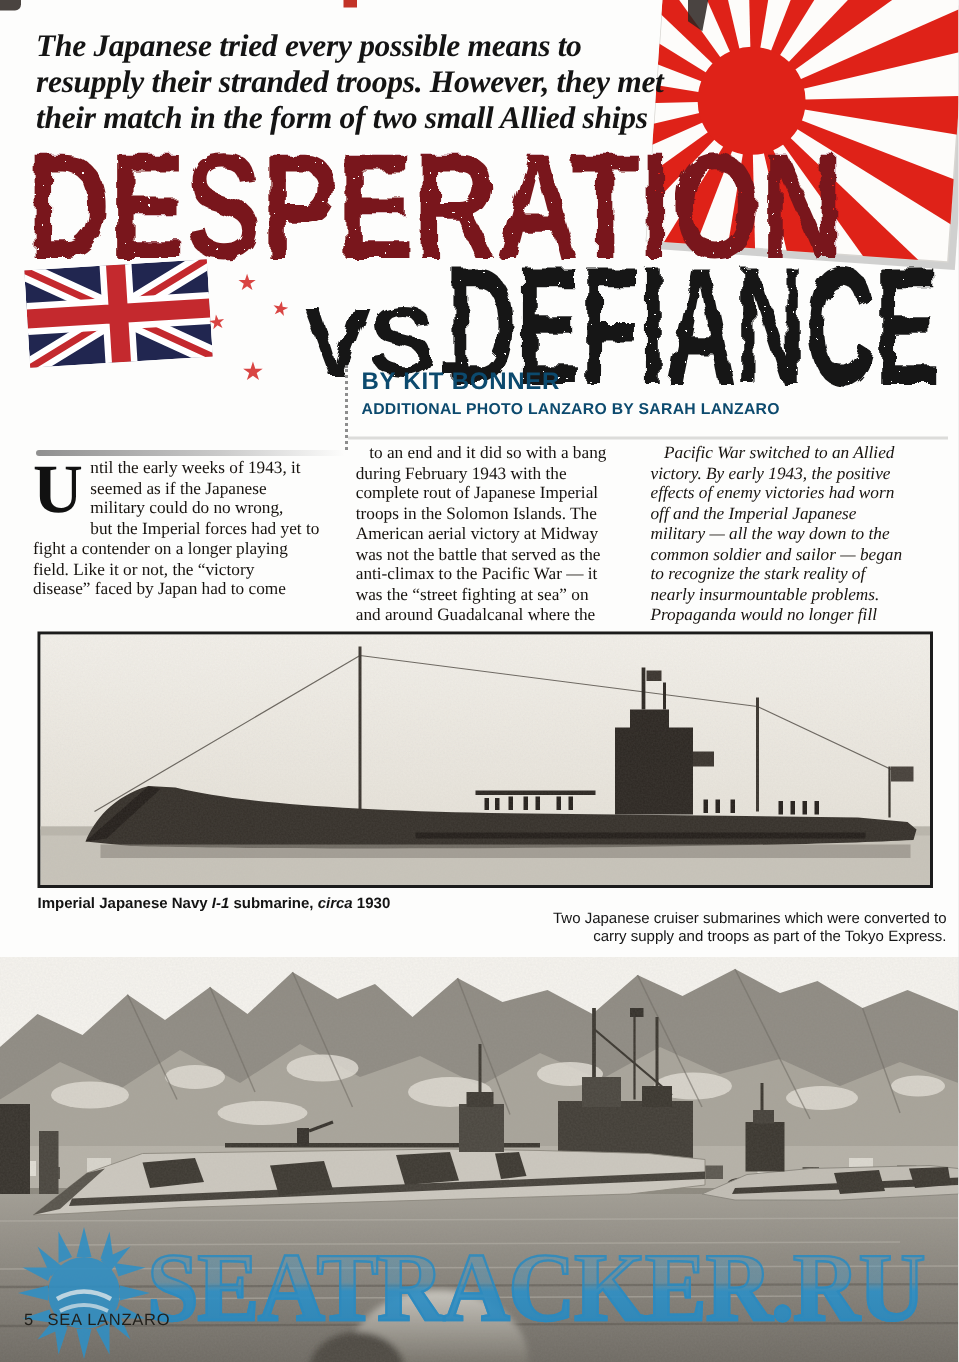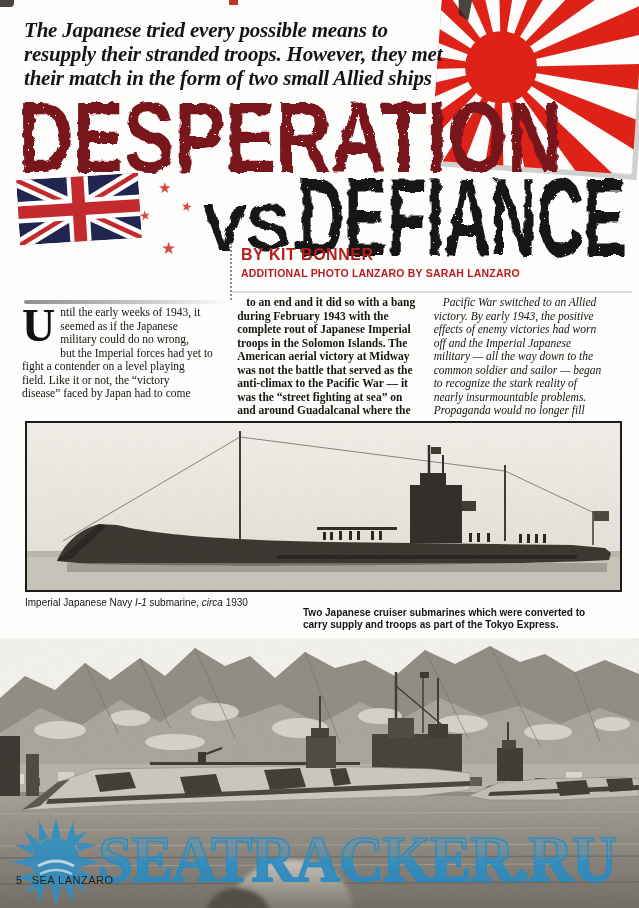--- a/index.html
+++ b/index.html
@@ -13,44 +13,44 @@
          font-size:21px;line-height:24px;color:#141414;white-space:pre-line;letter-spacing:-0.2px;}
   
   .rising-sun{position:absolute;left:436px;top:-8px;width:208px;height:184px;transform:rotate(4deg);}
   
   .headline1{position:absolute;left:12px;top:94px;width:560px;height:88px;}
   .headline2{position:absolute;left:196px;top:170px;width:436px;height:96px;}
   
   .union-jack{position:absolute;left:18px;top:176px;width:122px;height:66px;transform:rotate(-3.5deg);}
   .star{position:absolute;color:#d94543;font-family:"DejaVu Sans",sans-serif;line-height:1;}
   
-  .byline-block{position:absolute;left:241px;top:246px;font-family:"Liberation Sans","DejaVu Sans",sans-serif;color:#b91c1c;}
+  .byline-block{position:absolute;left:241px;top:246px;font-family:"Liberation Sans","DejaVu Sans",sans-serif;color:#0c4a6e;}
   .byline{font-size:16px;font-weight:bold;letter-spacing:.5px;}
   .photo-credit{font-size:10.5px;font-weight:bold;letter-spacing:.2px;margin-top:3px;}
   
   .curl-v{position:absolute;left:230px;top:243px;height:57px;width:0;border-left:2px dotted #8d8d8d;}
   .curl-h{position:absolute;left:24px;top:300px;width:206px;height:4px;
           background:linear-gradient(90deg,#8f8f8f,#cacaca 60%,rgba(255,255,255,0));border-radius:2px;}
   .sheet-edge{position:absolute;left:232px;top:291px;width:400px;height:2px;background:#dcdcda;}
   
   .columns{position:absolute;left:22px;top:296px;width:606px;display:flex;gap:11px;
            font-size:11.5px;line-height:13.5px;color:#17130f;}
   .col{white-space:pre-line;}
   .col1{width:208px;padding-top:10px;}
-  .col2{width:189px;text-indent:9px;font-weight:bold;}
+  .col2{width:189px;text-indent:9px;}
   .col3{width:198px;text-indent:9px;font-style:italic;}
   .dropcap{float:left;font-size:46px;line-height:38px;height:40px;font-weight:bold;margin:1px 5px 0 0;color:#111;}
   
   .photo1{position:absolute;left:25px;top:421px;width:597px;height:171px;border:2px solid #1c1c1c;box-sizing:border-box;background:#efece6;}
   .photo1 svg{display:block;}
   .caption1{position:absolute;left:25px;top:597px;font-family:"Liberation Sans","DejaVu Sans",sans-serif;
-            font-size:10px;font-weight:normal;color:#141414;}
+            font-size:10px;font-weight:bold;color:#141414;}
   .caption1 .it{font-style:italic;}
-  .caption2{position:absolute;right:24px;top:607px;width:312px;text-align:left;font-family:"Liberation Sans","DejaVu Sans",sans-serif;
-            font-size:10px;line-height:12px;font-weight:bold;color:#141414;white-space:pre-line;}
+  .caption2{position:absolute;right:8px;top:607px;width:312px;text-align:right;font-family:"Liberation Sans","DejaVu Sans",sans-serif;
+            font-size:10px;line-height:12px;font-weight:normal;color:#141414;white-space:pre-line;}
   
   .photo2{position:absolute;left:0;top:638px;width:639px;height:270px;background:#b5b1a8;overflow:hidden;}
   .watermark-text{position:absolute;left:98px;top:184px;font-size:62px;font-weight:bold;letter-spacing:-1px;
        font-family:"Liberation Serif","DejaVu Serif",serif;transform:scaleY(1.05);transform-origin:top left;
        color:transparent;
        background:linear-gradient(180deg,rgba(64,156,206,.30) 0%,rgba(64,156,206,.38) 44%,rgba(47,143,196,.92) 52%,rgba(40,132,185,.92) 100%);
        -webkit-background-clip:text;background-clip:text;
        -webkit-text-stroke:1.5px rgba(44,138,190,.85);white-space:nowrap;}
   .watermark-sun{position:absolute;left:10px;top:178px;width:92px;height:92px;opacity:.88;}
   .footer{position:absolute;left:16px;top:236px;font-family:"Liberation Sans","DejaVu Sans",sans-serif;
@@ -160,21 +160,21 @@
   <div class="byline-block">
     <div class="byline">BY KIT BONNER</div>
     <div class="photo-credit">ADDITIONAL PHOTO LANZARO BY SARAH LANZARO</div>
   </div>
 
   <div class="columns">
     <div class="col col1"><span class="dropcap">U</span><span>ntil the early weeks of 1943, it
 seemed as if the Japanese
 military could do no wrong,
 but the Imperial forces had yet to
-fight a contender on a level playing
+fight a contender on a longer playing
 field. Like it or not, the “victory
 disease” faced by Japan had to come</span></div>
     <div class="col col2">to an end and it did so with a bang
 during February 1943 with the
 complete rout of Japanese Imperial
 troops in the Solomon Islands. The
 American aerial victory at Midway
 was not the battle that served as the
 anti-climax to the Pacific War — it
 was the “street fighting at sea” on

